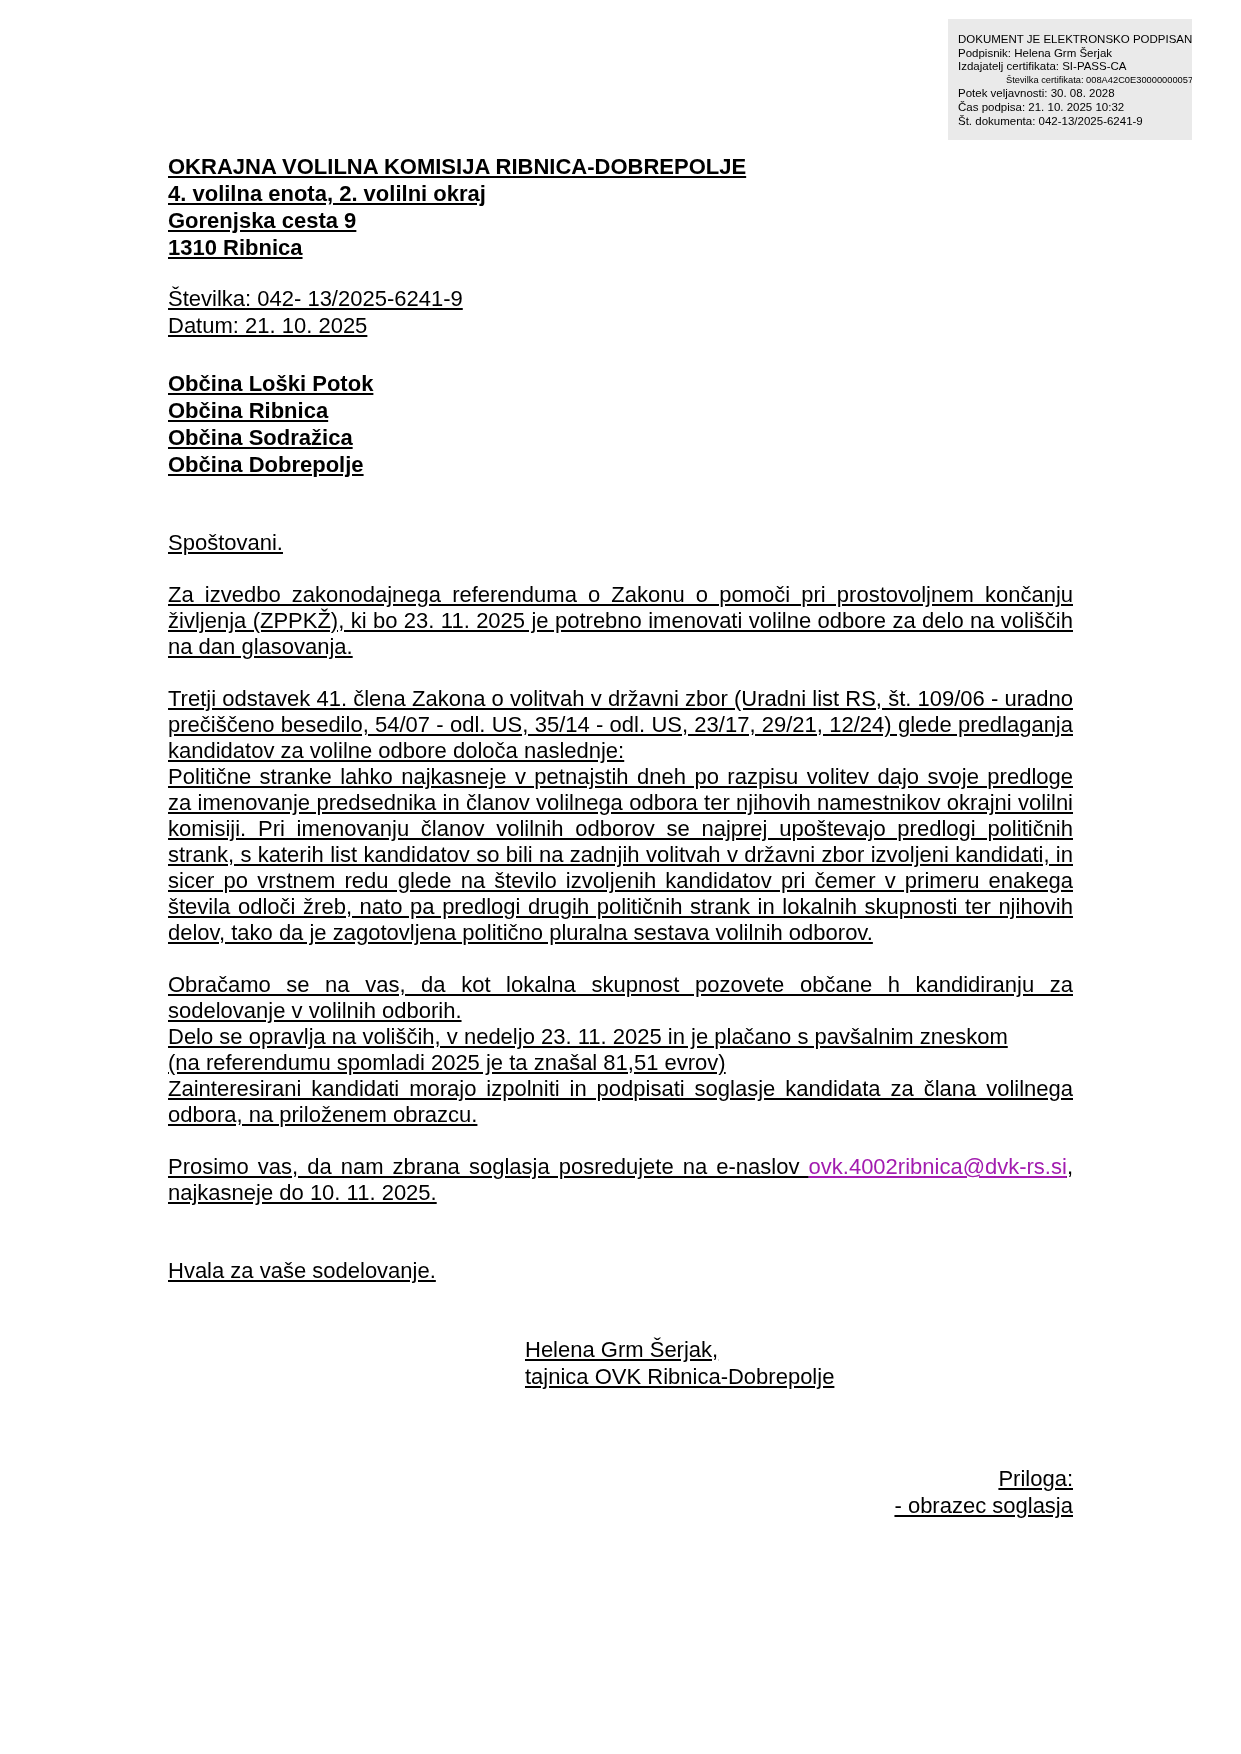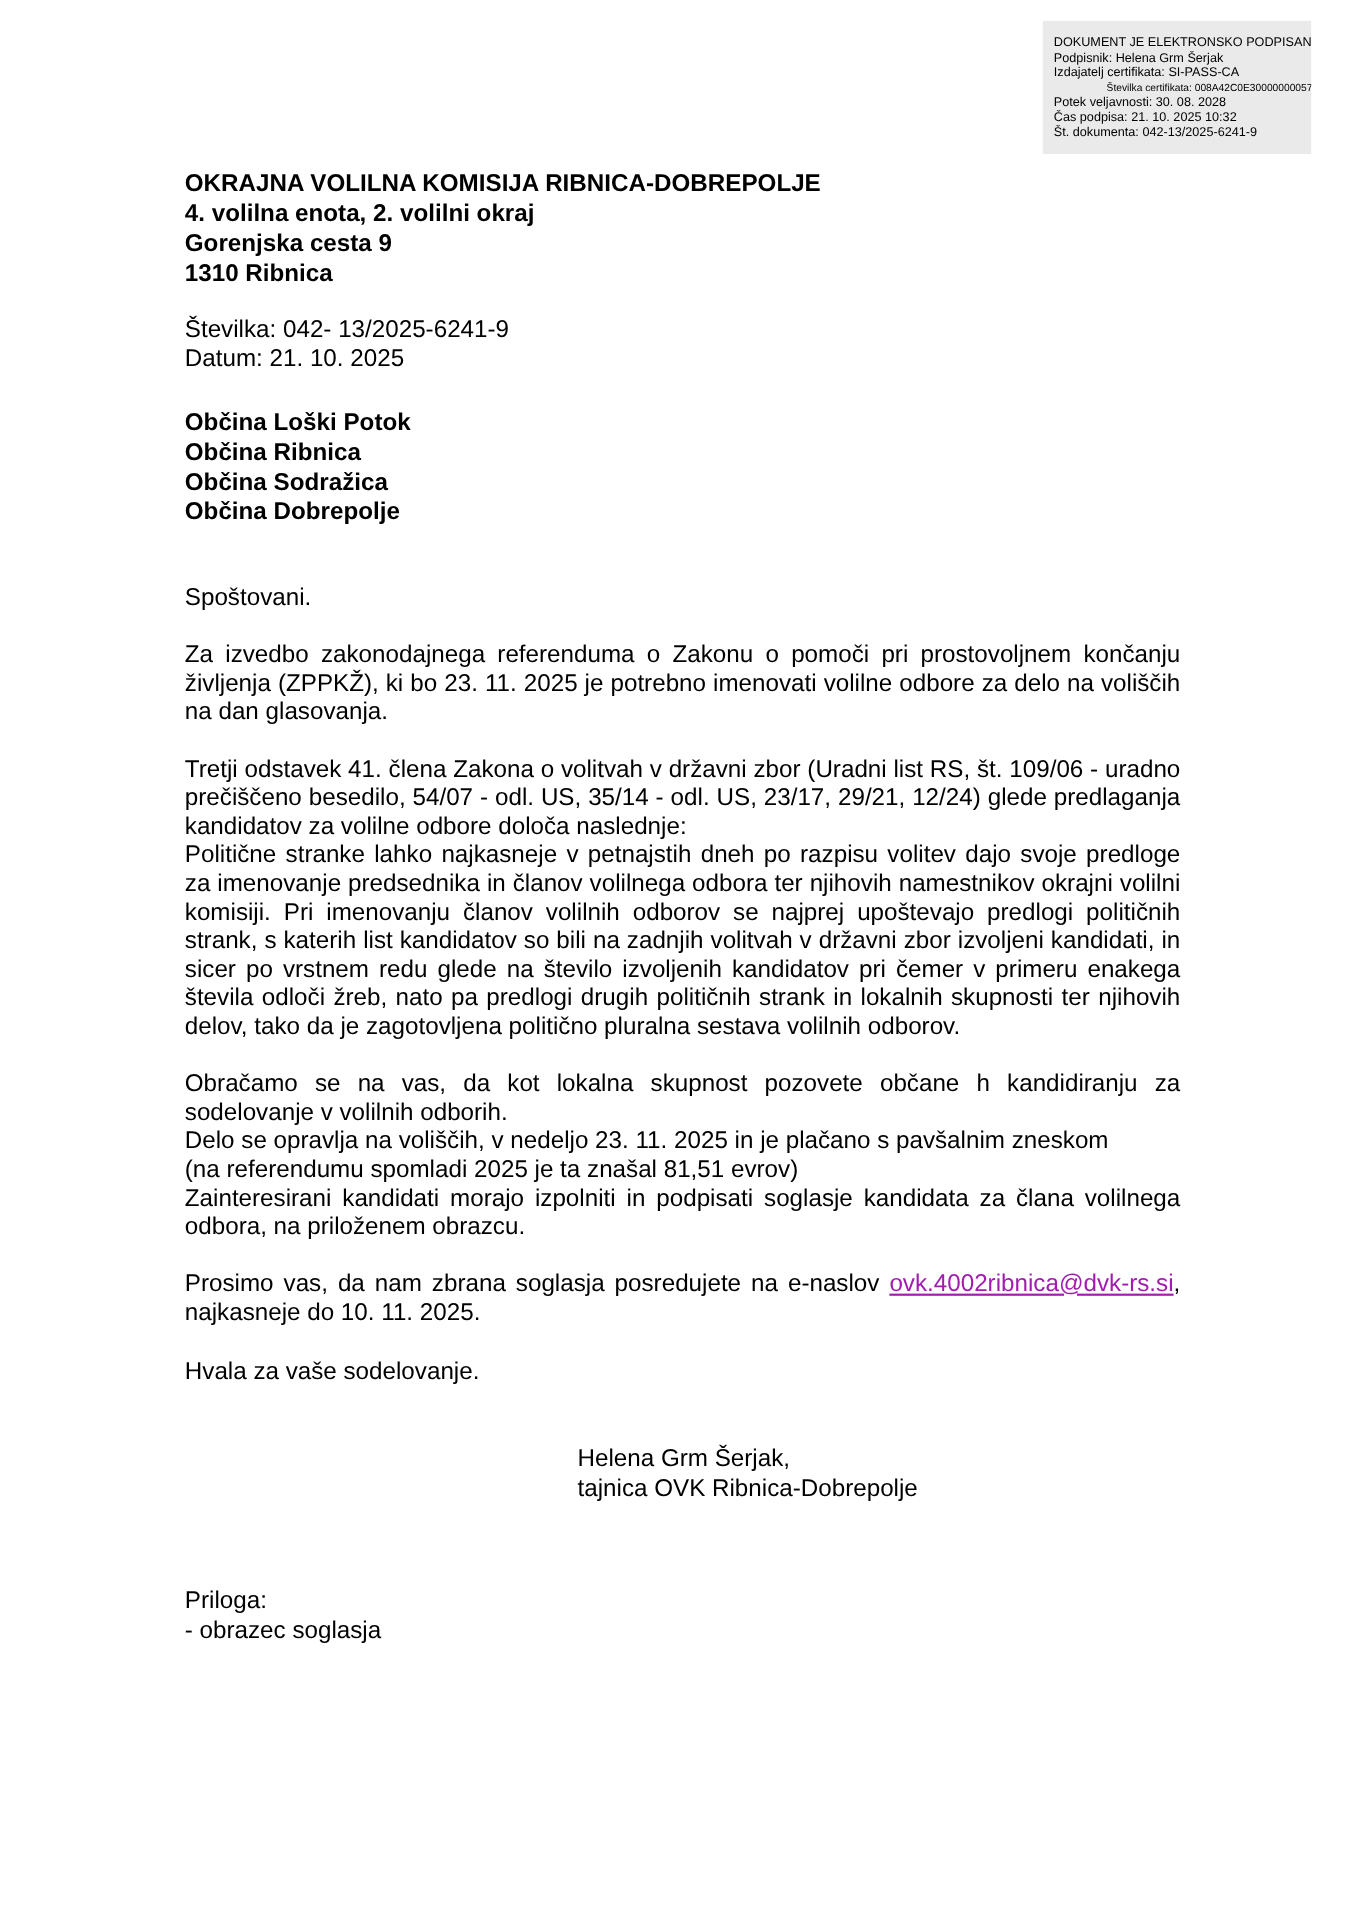--- a/index.html
+++ b/index.html
@@ -36,34 +36,35 @@
   .stamp .stamp-small { font-size: 9.3px; margin-left: 48px; }
 
   
   .content {
     position: absolute;
     left: 168px;
     top: 0;
     width: 905px;
     font-size: 22px;
     line-height: 26px;
+    text-decoration: underline;
   }
   .block { margin: 0; }
   .bold { font-weight: bold; }
   .line { display: block; }
 
   .sender      { margin-top: 153px; line-height: 27px; }
   .ref         { margin-top: 24px;  line-height: 27px; }
   .recipients  { margin-top: 31px;  line-height: 27px; }
   .subject     { margin-top: 119px; line-height: 27px; }
   .salutation  { margin-top: 52px; }
   .para        { margin-top: 26px; text-align: justify; }
-  .thanks      { margin-top: 28px; }
+  .thanks      { margin-top: 52px; }
   .closing     { margin-top: 52px; margin-left: 357px; line-height: 27px; }
-  .attachments { margin-top: 75px; line-height: 27px; }
+  .attachments { margin-top: 75px; line-height: 27px; text-align: right; }
 
   a.email-link {
     color: #a21caf;
     text-decoration: underline;
     cursor: pointer;
   }
 </style>
 </head>
 <body>
 

